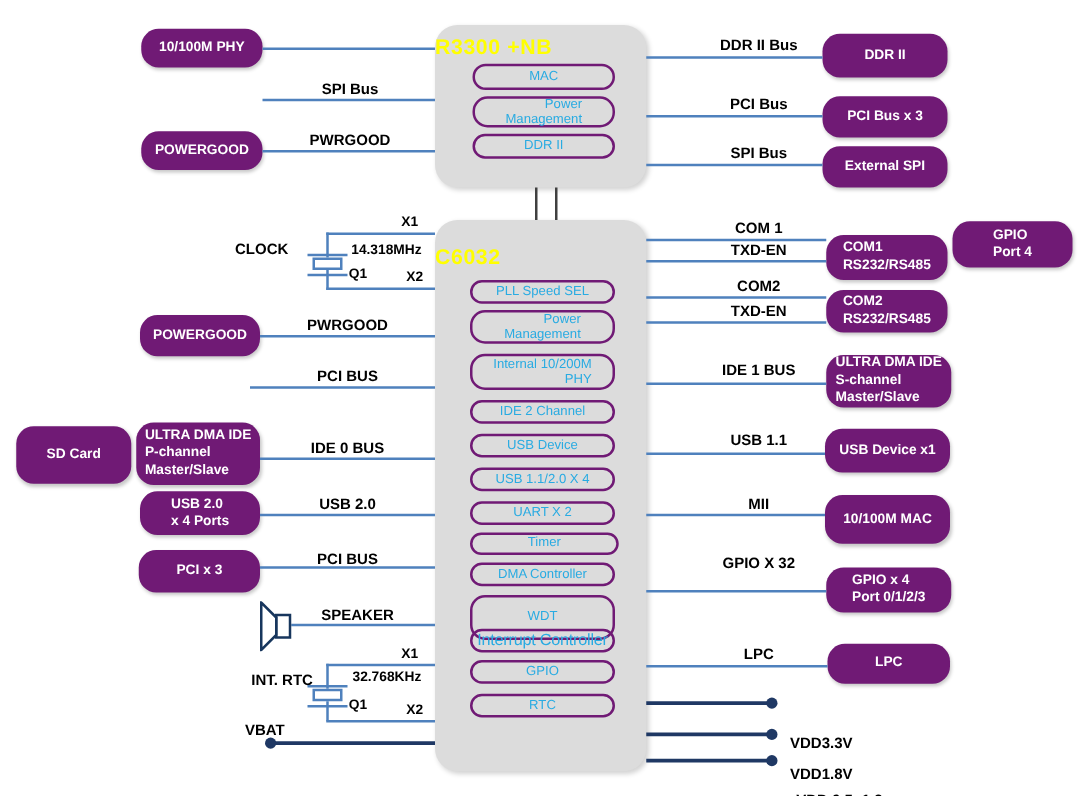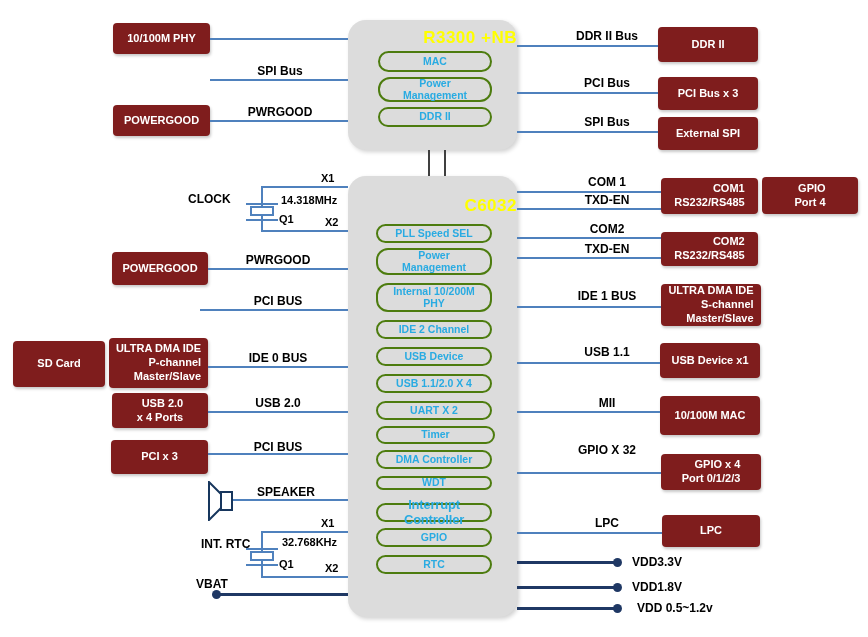--- a/index.html
+++ b/index.html
@@ -5,46 +5,46 @@
   html,body{margin:0;padding:0;background:#ffffff;}
   .canvas{
     position:relative;width:868px;height:637px;background:#ffffff;
     font-family:"Liberation Sans", sans-serif;overflow:hidden;
   }
   .chip{
     position:absolute;background:#dcdcdc;border-radius:18px;
     box-shadow:2px 2px 4px rgba(0,0,0,0.18);
   }
   .chip-title{
-    position:absolute;left:0;right:0;text-align:right;
-    color:#ffff00;font-weight:bold;font-size:17px;letter-spacing:0.5px;padding-left:39px;
+    position:absolute;left:0;right:0;text-align:left;
+    color:#ffff00;font-weight:bold;font-size:17px;letter-spacing:0.5px;
   }
   .pill{
-    position:absolute;border:2px solid #4d7c0f;border-radius:12px;
-    color:#29abe2;font-weight:bold;font-size:10.5px;line-height:1.12;
-    display:flex;align-items:center;justify-content:center;text-align:center;
+    position:absolute;border:2px solid #701a75;border-radius:12px;
+    color:#29abe2;font-weight:normal;font-size:10.5px;line-height:1.12;
+    display:flex;align-items:center;justify-content:center;text-align:right;
     white-space:pre-line;box-sizing:border-box;background:transparent;
   }
   .pill-sm{font-size:13px;letter-spacing:-0.2px;}
   .node{
-    position:absolute;background:#7f1d1d;color:#ffffff;font-weight:bold;
-    font-size:11px;line-height:1.25;border-radius:4px;
-    display:flex;align-items:center;justify-content:center;text-align:right;
+    position:absolute;background:#701a75;color:#ffffff;font-weight:bold;
+    font-size:11px;line-height:1.25;border-radius:14px;
+    display:flex;align-items:center;justify-content:center;text-align:left;
     white-space:pre-line;box-shadow:1px 2px 3px rgba(0,0,0,0.22);
   }
   .hline{position:absolute;height:2px;background:#4f81bd;}
   .vline{position:absolute;width:2px;background:#4f81bd;}
   .vdark{position:absolute;width:2px;background:#404040;}
   .pline{position:absolute;height:3px;background:#1f3864;}
   .dot{position:absolute;width:9px;height:9px;border-radius:50%;background:#1f3864;}
   .lbl{
     position:absolute;color:#000000;font-weight:bold;font-size:12px;
     text-align:center;white-space:nowrap;
   }
-  .lbl-left{text-align:left;}
+  .lbl-left{text-align:left;margin-top:32px;}
   .lbl-sm{font-size:11px;}
   .xtal-box{
     position:absolute;width:24px;height:10px;background:#ffffff;
     border:2px solid #4f81bd;box-sizing:border-box;
   }
   .xtal-plate{position:absolute;width:32px;height:2px;background:#4f81bd;}
 </style>
 </head>
 <body>
 
@@ -64,21 +64,21 @@
     <div class="pill" style="left:28px;top:72px;width:116px;height:27px">Power
 Management</div>
     <div class="pill" style="left:28px;top:107px;width:116px;height:29px">Internal 10/200M
 PHY</div>
     <div class="pill" style="left:28px;top:144px;width:116px;height:19px">IDE 2 Channel</div>
     <div class="pill" style="left:28px;top:171px;width:116px;height:19px">USB Device</div>
     <div class="pill" style="left:28px;top:198px;width:116px;height:19px">USB 1.1/2.0 X 4</div>
     <div class="pill" style="left:28px;top:225px;width:116px;height:19px">UART X 2</div>
     <div class="pill" style="left:28px;top:250px;width:119px;height:18px">Timer</div>
     <div class="pill" style="left:28px;top:274px;width:116px;height:19px">DMA Controller</div>
-    <div class="pill" style="left:28px;top:300px;width:116px;height:14px">WDT</div>
+    <div class="pill" style="left:28px;top:300px;width:116px;height:36px">WDT</div>
     <div class="pill pill-sm" style="left:28px;top:327px;width:116px;height:19px">Interrupt Controller</div>
     <div class="pill" style="left:28px;top:352px;width:116px;height:19px">GPIO</div>
     <div class="pill" style="left:28px;top:379px;width:116px;height:19px">RTC</div>
   </div>
 
   <div class="vdark" style="left:428px;top:150px;height:26px"></div>
   <div class="vdark" style="left:444px;top:150px;height:26px"></div>
 
   <div class="node" style="left:113px;top:23px;width:97px;height:31px">10/100M PHY</div>
   <div class="node" style="left:113px;top:105px;width:97px;height:31px">POWERGOOD</div>
@@ -87,21 +87,21 @@
   <div class="node" style="left:109px;top:338px;width:99px;height:50px">ULTRA DMA IDE
 P-channel
 Master/Slave</div>
   <div class="node" style="left:112px;top:393px;width:96px;height:35px">USB 2.0
 x 4 Ports</div>
   <div class="node" style="left:111px;top:440px;width:97px;height:34px">PCI x 3</div>
 
   <div class="node" style="left:658px;top:27px;width:100px;height:35px">DDR II</div>
   <div class="node" style="left:658px;top:77px;width:100px;height:33px">PCI Bus x 3</div>
   <div class="node" style="left:658px;top:117px;width:100px;height:33px">External SPI</div>
-  <div class="node" style="left:661px;top:178px;width:97px;height:36px">COM1
+  <div class="node" style="left:661px;top:188px;width:97px;height:36px">COM1
 RS232/RS485</div>
   <div class="node" style="left:762px;top:177px;width:96px;height:37px">GPIO
 Port 4</div>
   <div class="node" style="left:661px;top:232px;width:97px;height:34px">COM2
 RS232/RS485</div>
   <div class="node" style="left:661px;top:284px;width:100px;height:42px">ULTRA DMA IDE
 S-channel
 Master/Slave</div>
   <div class="node" style="left:660px;top:343px;width:100px;height:35px">USB Device x1</div>
   <div class="node" style="left:660px;top:396px;width:100px;height:39px">10/100M MAC</div>

